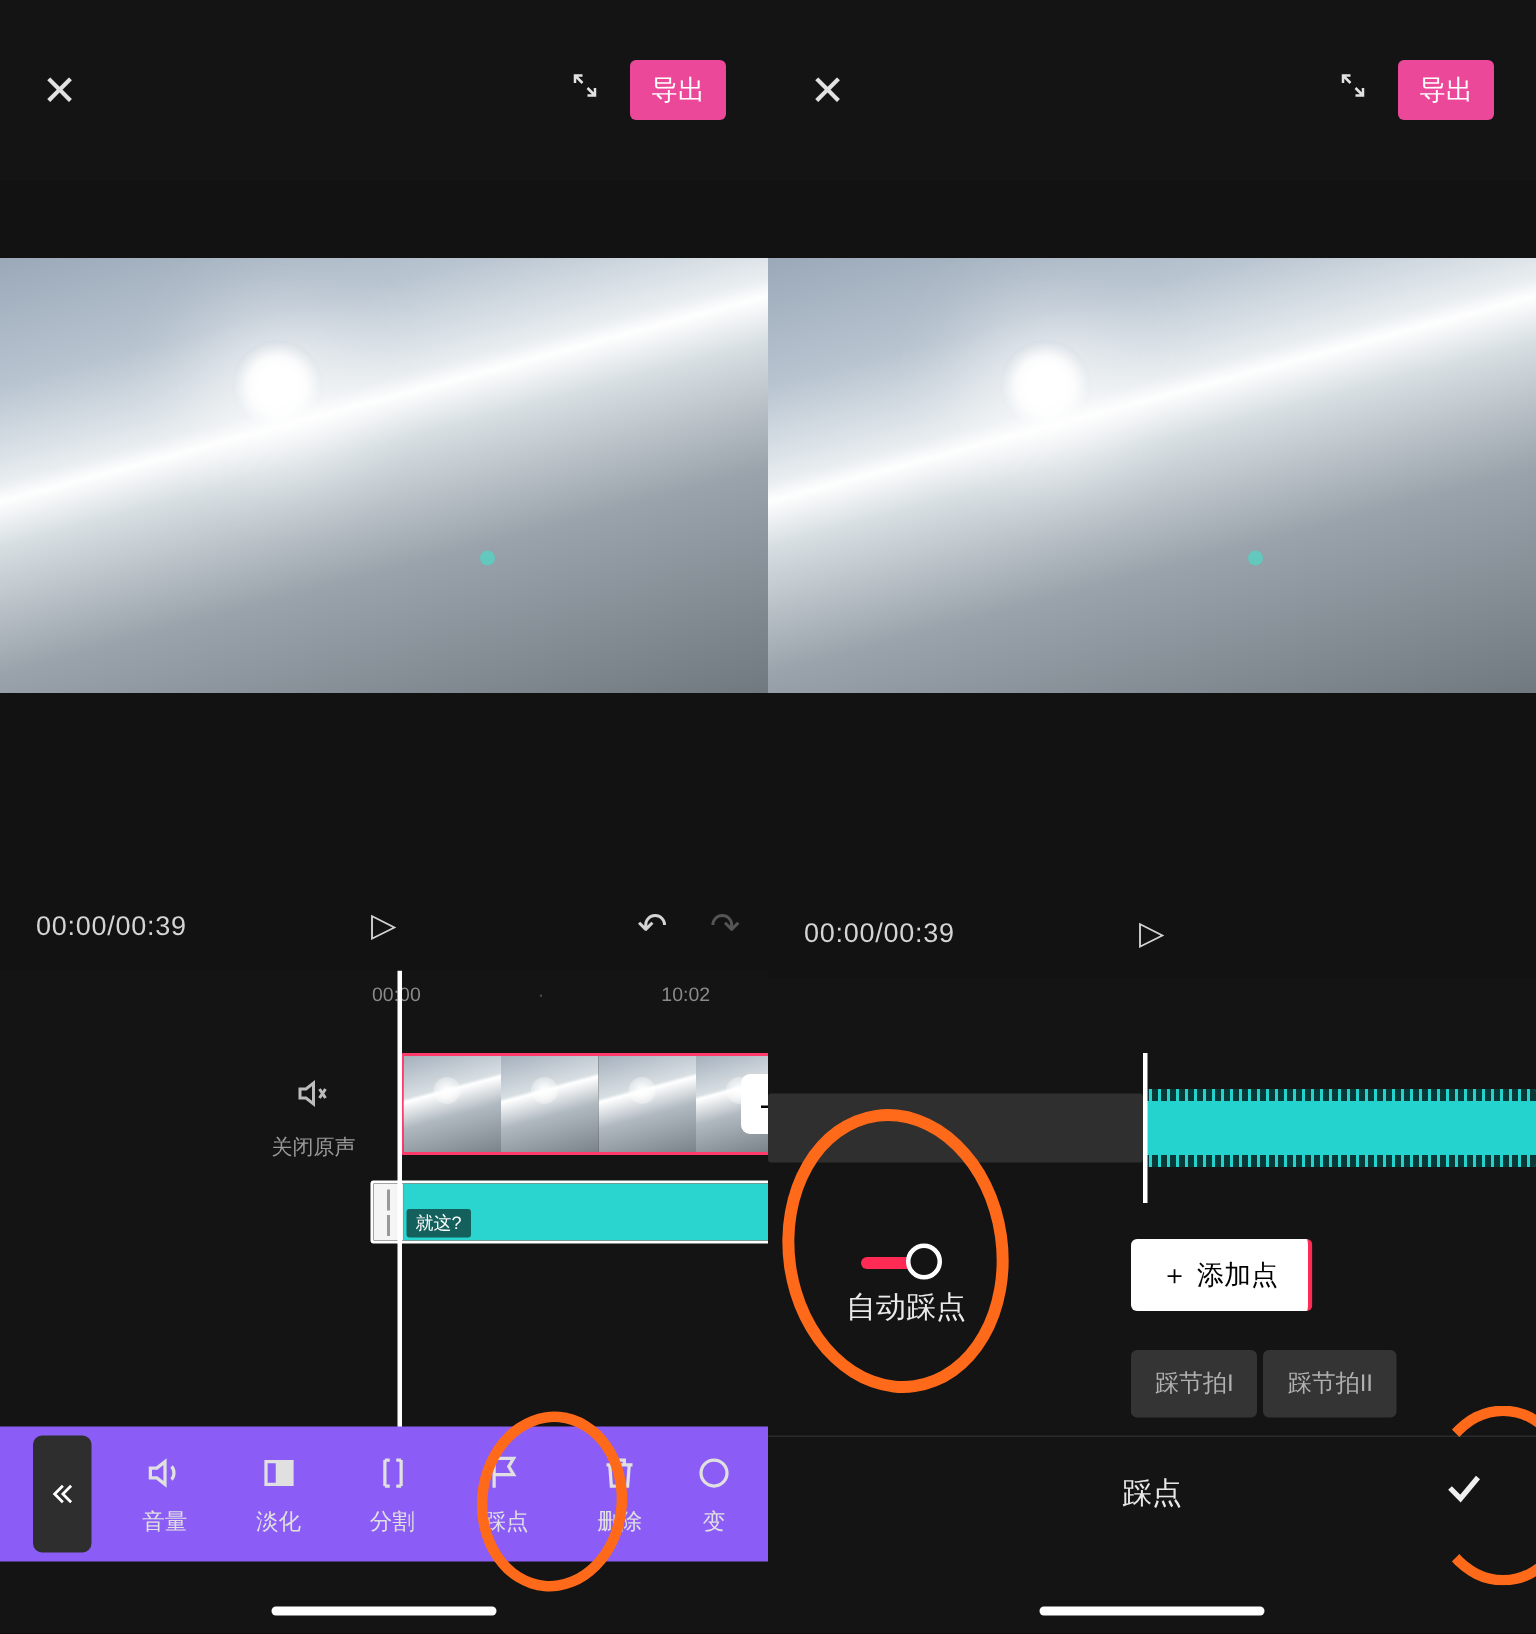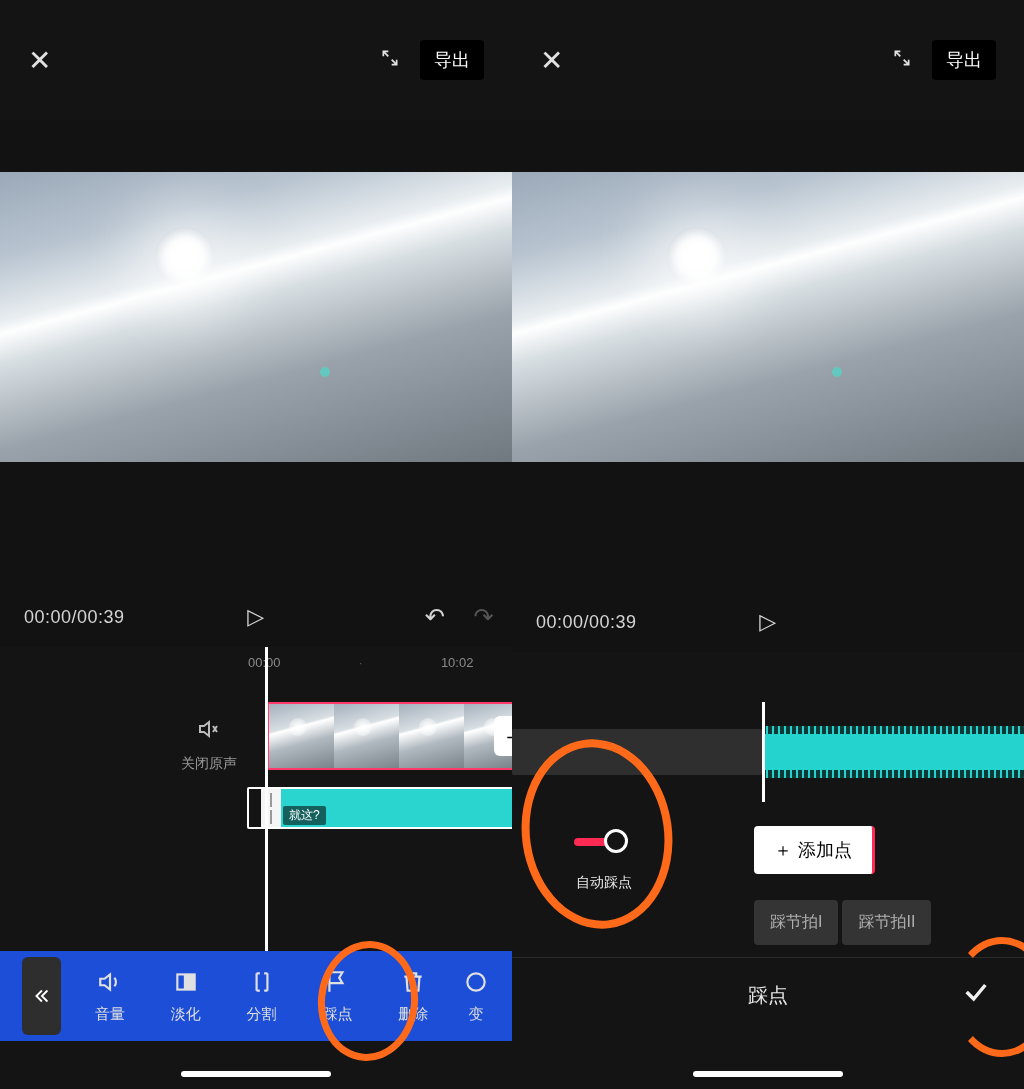--- a/index.html
+++ b/index.html
@@ -26,21 +26,21 @@
     display: flex;
     align-items: center;
     justify-content: space-between;
     padding: 0 28px;
     background: #141414;
   }
   .header-left, .header-right { display: flex; align-items: center; gap: 20px; }
   .close-x { font-size: 28px; color: #e2e2e2; cursor: pointer; }
   .expand-icon { font-size: 20px; color: #e2e2e2; cursor: pointer; }
   .export-btn {
-    background: #000000;
+    background: #ec4899;
     color: #fff;
     border: none;
     border-radius: 4px;
     padding: 8px 14px;
     font-size: 18px;
     font-weight: 500;
     cursor: pointer;
   }
   
   .preview {
@@ -158,21 +158,20 @@
   .audio-track {
     position: absolute;
     left: 247px; top: 140px;
     height: 42px;
     width: 270px;
     display: flex;
     align-items: stretch;
     border: 2px solid #fff;
     border-radius: 2px;
     overflow: hidden;
-    padding-left: 12px;
   }
   .drag-handle {
     width: 20px;
     background: #f5f5f5;
     display: flex;
     flex-direction: column;
     align-items: center;
     justify-content: center;
     gap: 3px;
   }
@@ -201,21 +200,21 @@
   }
   
   .bottom-toolbar {
     position: absolute;
     bottom: 48px; left: 0; right: 0;
     height: 90px;
     display: flex;
     align-items: center;
     padding: 0 22px;
     gap: 22px;
-    background: #1d4ed8;
+    background: #8b5cf6;
   }
   .collapse-btn {
     width: 42px; height: 78px;
     background: #2e2e2e;
     border-radius: 6px;
     display: flex; align-items: center; justify-content: center;
     font-size: 22px;
     cursor: pointer;
   }
   .tool {
@@ -311,21 +310,21 @@
     border-radius: 4px;
   }
   .toggle-knob {
     position: absolute;
     right: 6px; top: 3px;
     width: 24px; height: 24px;
     border: 3px solid #fff;
     border-radius: 50%;
     background: #141414;
   }
-  .auto-beat .ab-label { margin-top: 18px; font-size: 14px; color: #eaeaea; }
+  .auto-beat .ab-label { margin-top: 2px; font-size: 20px; color: #eaeaea; }
   .beat-actions {
     flex: 1;
     display: flex;
     flex-direction: column;
     gap: 26px;
     align-items: flex-start;
   }
   .add-point-btn {
     background: #fff;
     color: #000;

